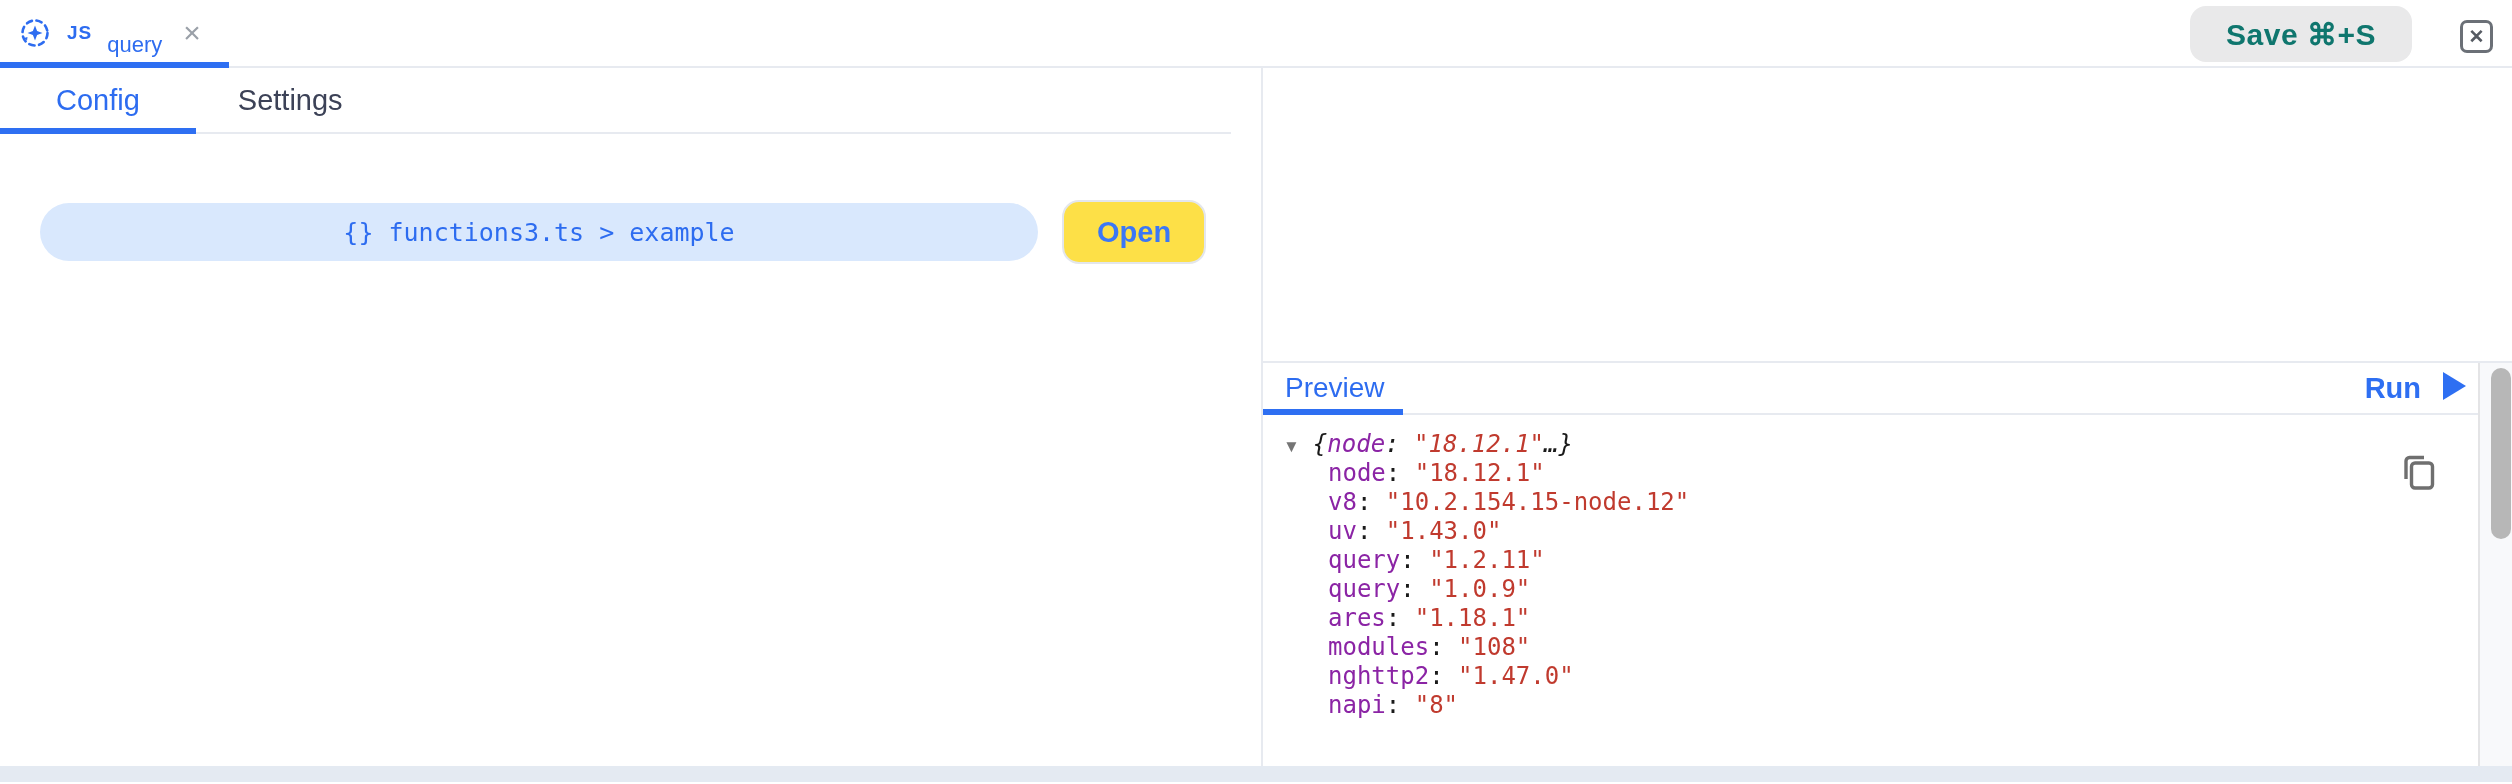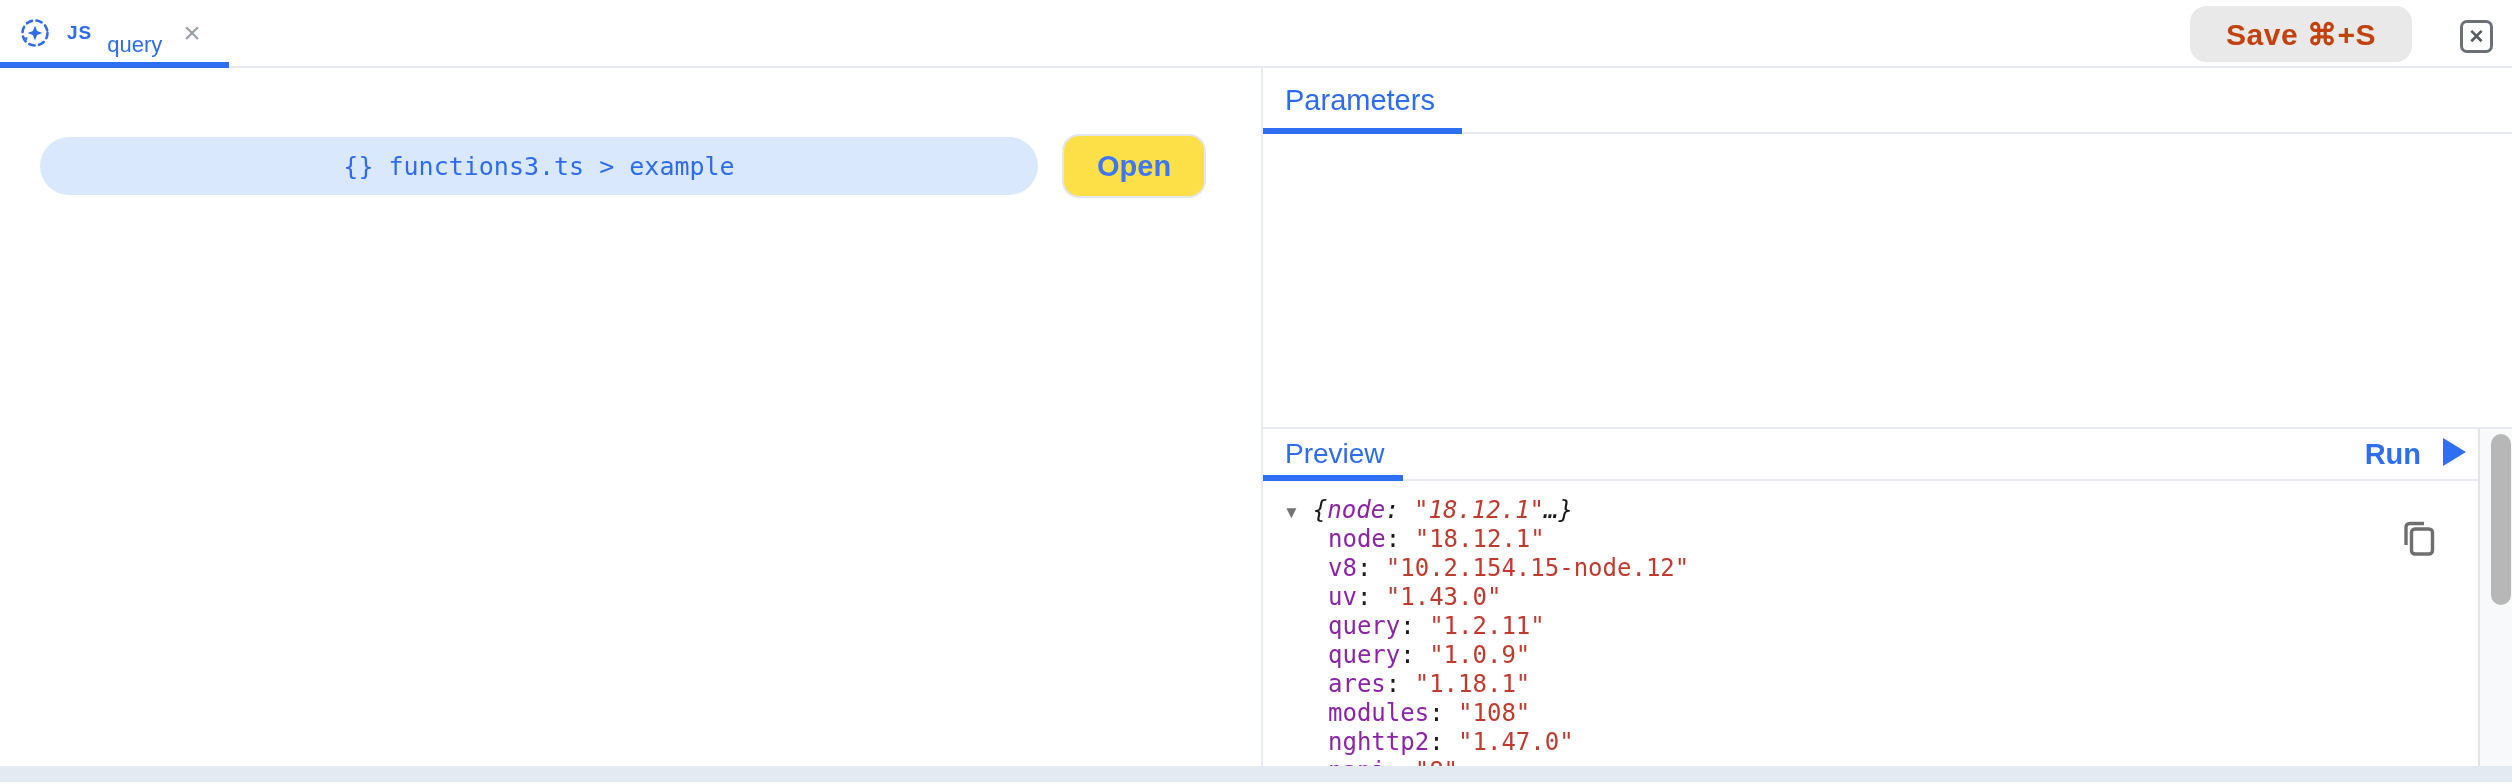--- a/index.html
+++ b/index.html
@@ -15,21 +15,21 @@
   html,body{width:2512px;height:784px;background:#fff;font-family:"Liberation Sans",sans-serif;}
   .app{position:relative;width:2512px;height:782px;background:#fff;overflow:hidden;display:flex;flex-direction:column;}
 
   
   .header{position:relative;height:68px;flex:0 0 68px;border-bottom:2px solid var(--border);display:flex;align-items:center;background:#fff;}
   .qtab{position:relative;height:100%;display:inline-flex;align-items:center;gap:15px;padding:0 28px 0 18px;cursor:pointer;}
   .qtab::after{content:"";position:absolute;left:0;right:0;bottom:-2px;height:6px;background:var(--accent-underline);}
   .qtab .badge{font-size:19px;font-weight:800;letter-spacing:1px;color:var(--accent);}
   .qtab .title{font-size:22px;color:var(--accent);margin-top:23px;}
   .qtab .close{font-size:30px;color:#9aa0a8;margin-left:6px;line-height:1;}
-  .save-btn{position:absolute;right:100px;top:6px;height:56px;padding:0 36px;border:none;border-radius:16px;background:#e9e9ea;color:#c2410c;font-family:"Liberation Sans",sans-serif;font-size:30px;font-weight:700;letter-spacing:.5px;display:flex;align-items:center;cursor:default;}
+  .save-btn{position:absolute;right:100px;top:6px;height:56px;padding:0 36px;border:none;border-radius:16px;background:#e9e9ea;color:#0f766e;font-family:"Liberation Sans",sans-serif;font-size:30px;font-weight:700;letter-spacing:.5px;display:flex;align-items:center;cursor:default;}
   .hdr-close{position:absolute;right:19px;top:20px;width:33px;height:33px;border:3px solid #6b7077;border-radius:7px;display:flex;align-items:center;justify-content:center;font-size:19px;font-weight:700;color:#565b63;background:#fff;cursor:pointer;}
 
   
   .main{flex:1 1 auto;display:flex;min-height:0;}
   .left{width:1263px;flex:0 0 1263px;border-right:2px solid var(--border);display:flex;flex-direction:column;}
   .right{flex:1 1 auto;display:flex;flex-direction:column;min-width:0;position:relative;}
 
   
   .tabbar{height:66px;flex:0 0 66px;display:flex;border-bottom:2px solid var(--border);}
   .left .tabbar{margin-right:30px;}
@@ -92,30 +92,31 @@
       <span class="title">query</span>
       <span class="close">×</span>
     </div>
     <button class="save-btn">Save ⌘+S</button>
     <div class="hdr-close">✕</div>
   </div>
 
   <div class="main">
 
     <div class="left">
+      <div class="tabbar">
+        <div class="tab t-config active">Config</div>
+        <div class="tab t-settings">Settings</div>
+      </div>
       <div class="left-content">
         <div class="bind-chip">{} functions3.ts &gt; example</div>
         <button class="open-btn">Open</button>
       </div>
     </div>
 
     <div class="right">
-      <div class="tabbar">
-        <div class="tab t-params active">Parameters</div>
-      </div>
       <div class="params-empty"></div>
 
       <div class="preview-section">
         <div class="preview-head">
           <div class="tab t-preview active">Preview</div>
           <div class="run-group">
             <span class="run-label">Run</span>
             <span class="play-icon"></span>
           </div>
         </div>

